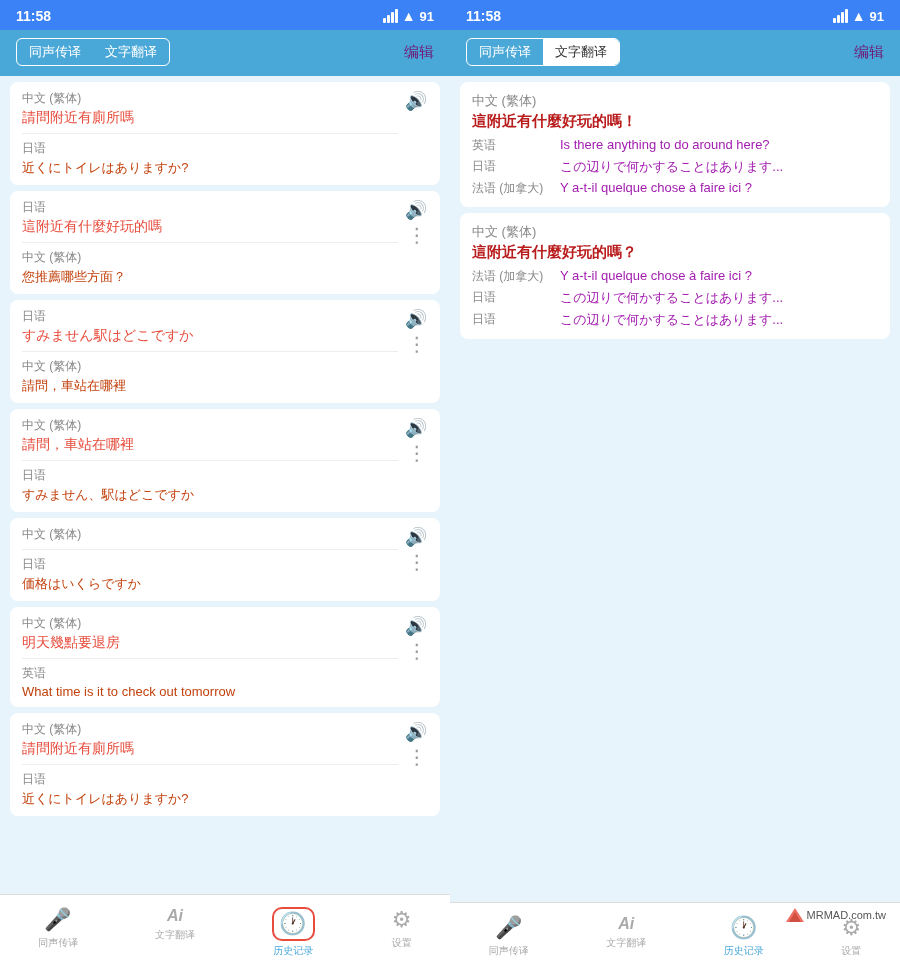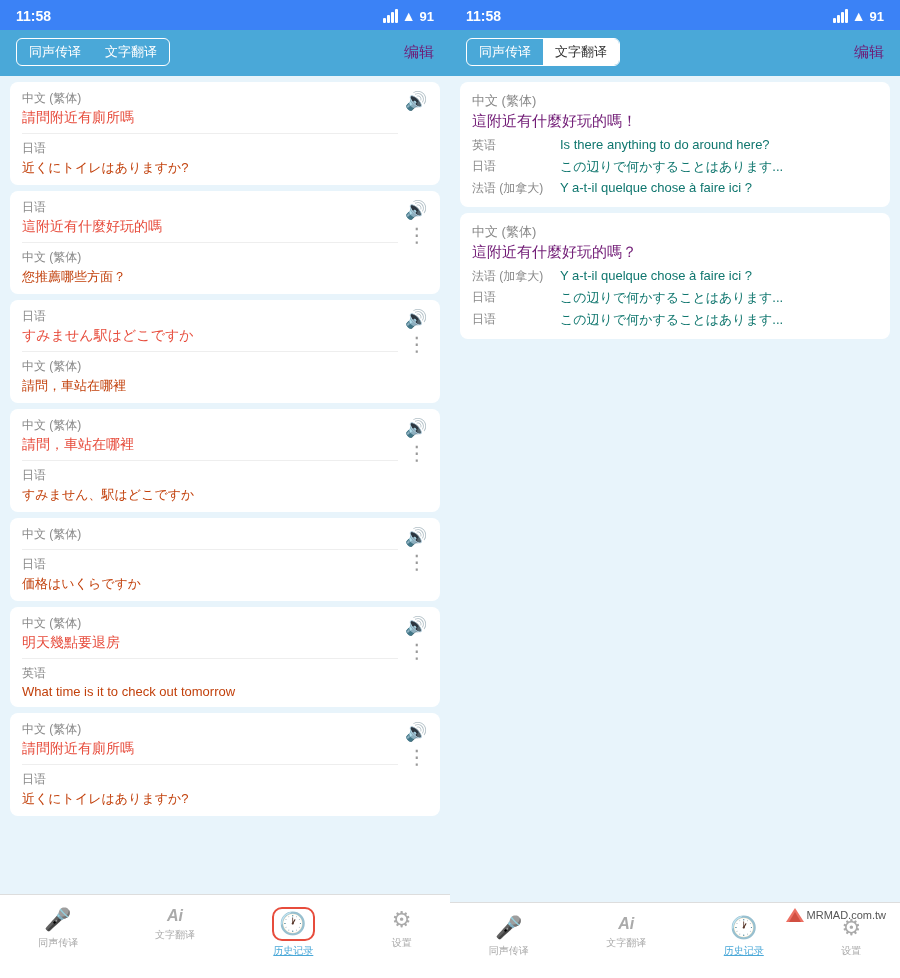--- a/index.html
+++ b/index.html
@@ -202,21 +202,20 @@
     .bottom-tab .tab-label {
       font-size: 10px;
       color: #aaa;
     }
 
     .bottom-tab.active .tab-icon {
       color: #4aa8d8;
     }
     .bottom-tab.active .tab-label {
       color: #4aa8d8;
-      text-decoration: underline;
     }
 
     .active-tab-highlight {
       border: 2.5px solid #e74c3c;
       border-radius: 10px;
       padding: 2px 6px;
     }
 
     
     .right-panel {
@@ -235,40 +234,40 @@
     }
 
     .translation-card .card-header {
       font-size: 13px;
       color: #888;
       margin-bottom: 2px;
     }
 
     .translation-card .card-source {
       font-size: 15px;
-      color: #701a75;
-      font-weight: 400;
+      color: #b91c1c;
+      font-weight: 700;
       margin-bottom: 6px;
     }
 
     .translation-row {
       display: flex;
       gap: 8px;
       margin-top: 4px;
     }
 
     .translation-row .row-lang {
       font-size: 12px;
       color: #888;
       min-width: 80px;
     }
 
     .translation-row .row-text {
       font-size: 13px;
-      color: #0f766e;
+      color: #a21caf;
       flex: 1;
     }
   </style>
 </head>
 <body>
 
 <div class="phone-panel">
 
   <div class="status-bar">
     <span>11:58</span>

